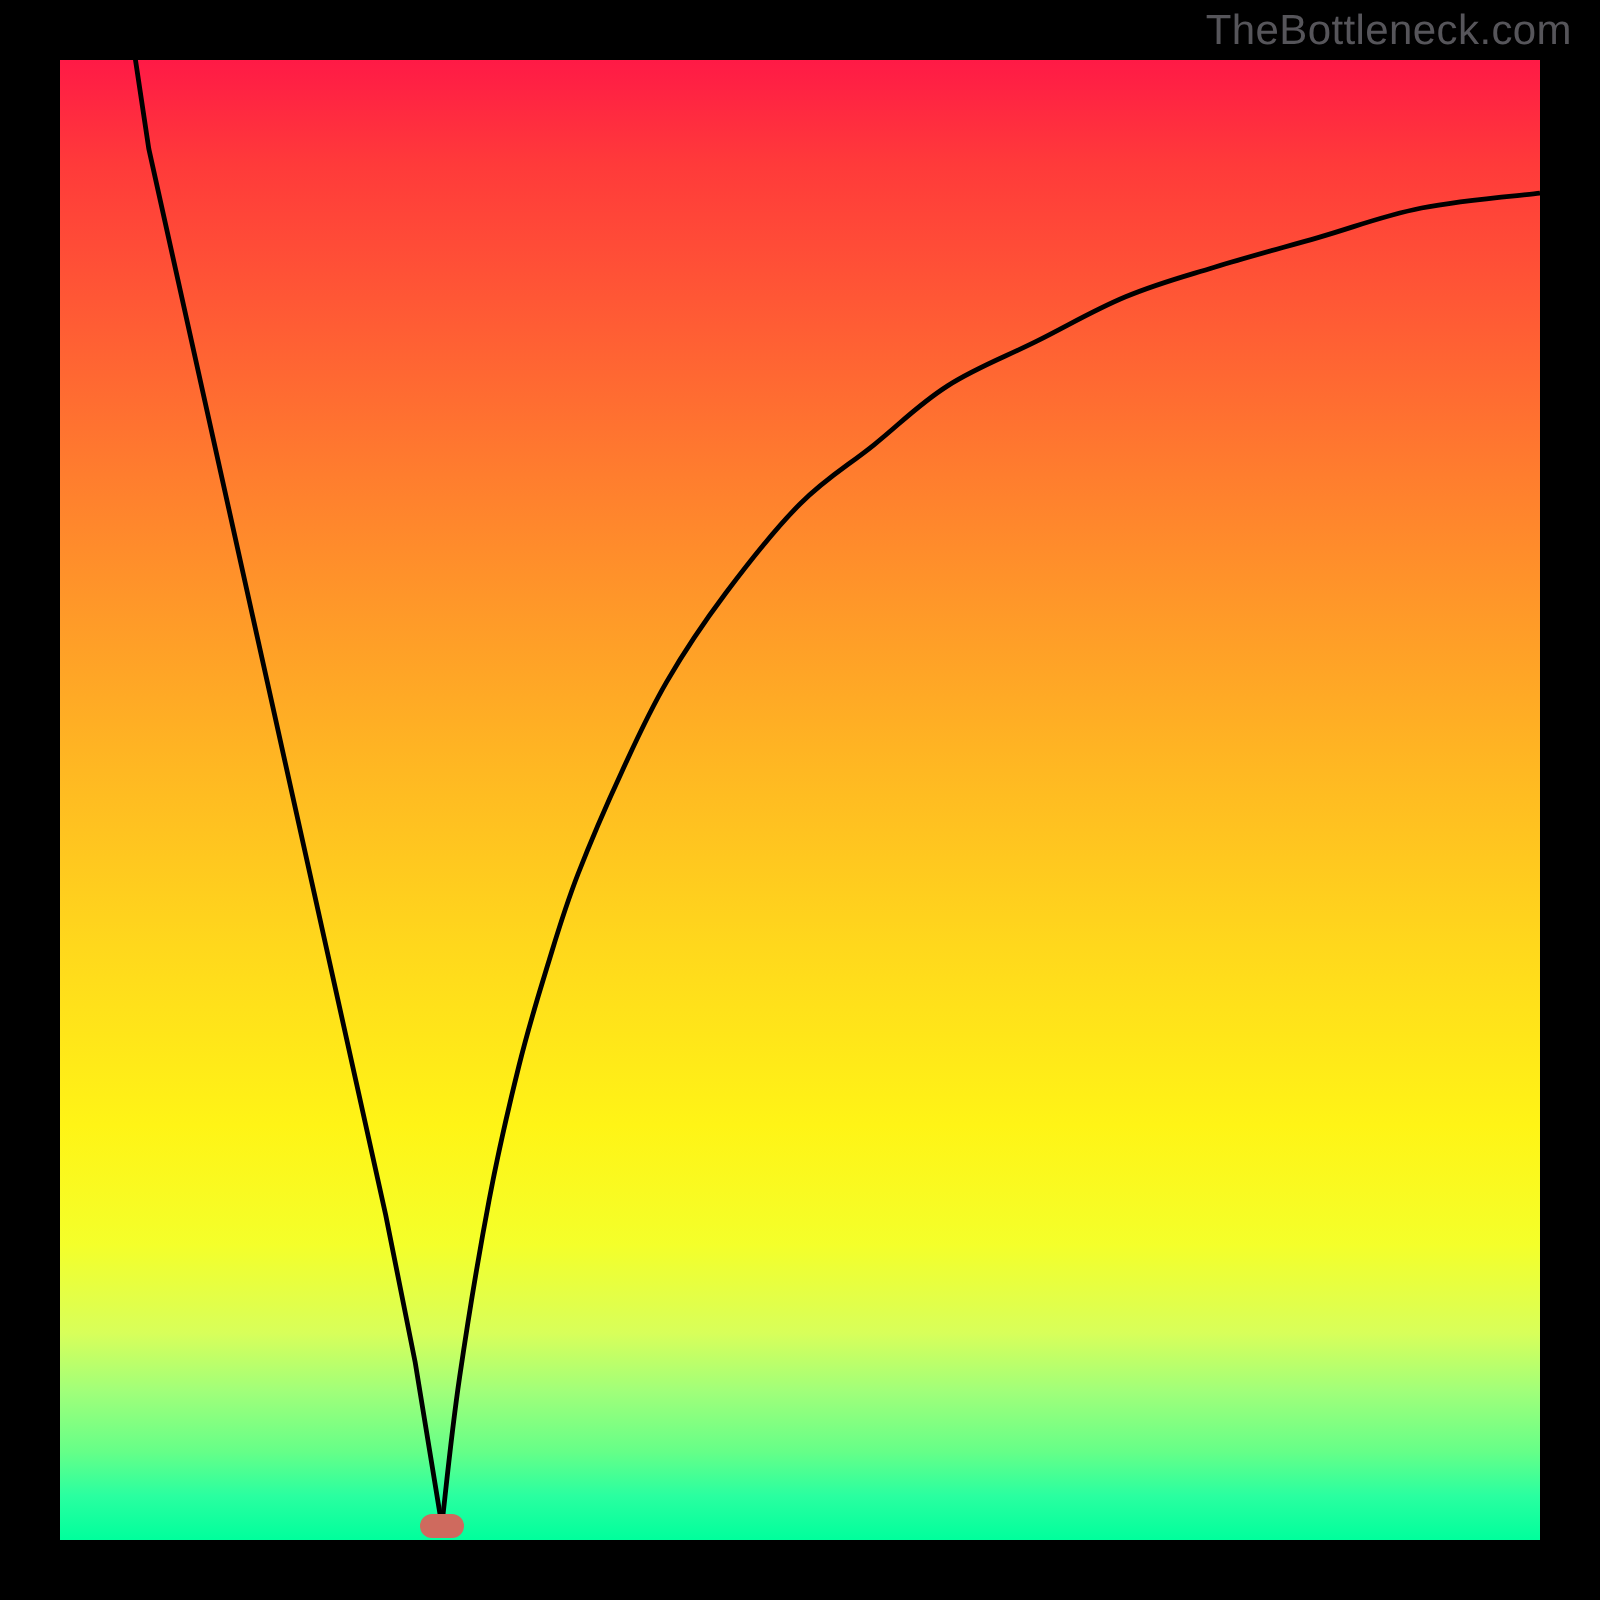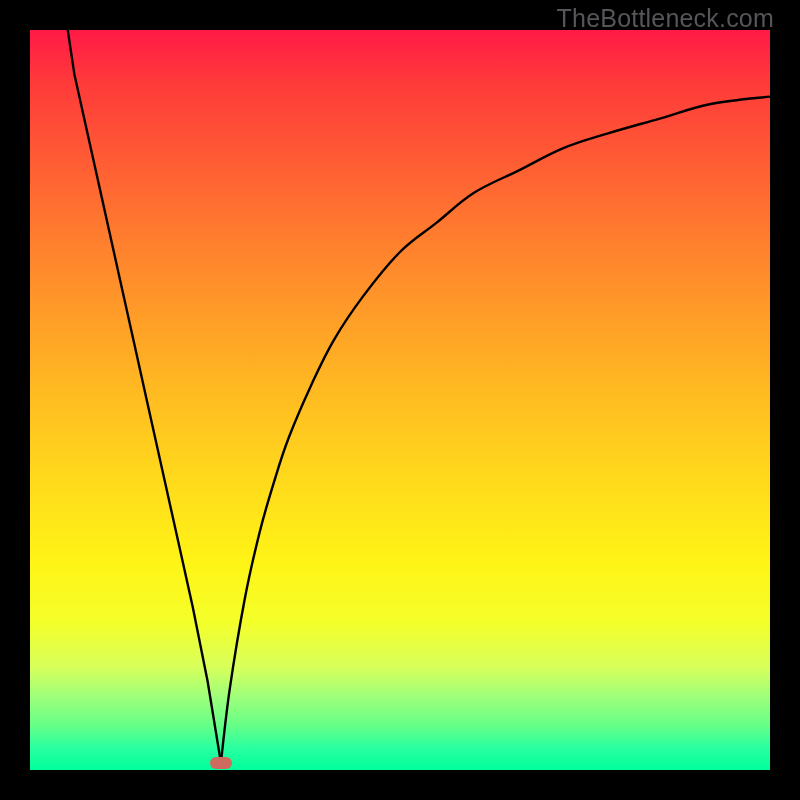--- a/index.html
+++ b/index.html
@@ -36,23 +36,23 @@
       #d8ff5a 86%,
       #a0ff7a 90%,
       #66ff88 94%,
       #2affa0 97%,
       #00ff9c 100%
     );
   }
   .watermark {
     position: absolute;
     top: 4px;
-    right: 26px;
+    right: 14px;
     color: #56555a;
-    font-size: 25px;
+    font-size: 21px;
     font-weight: 500;
     letter-spacing: 0.2px;
     user-select: none;
   }
   svg.curve {
     position: absolute;
     left: 0; top: 0;
     width: 740px;
     height: 740px;
   }

